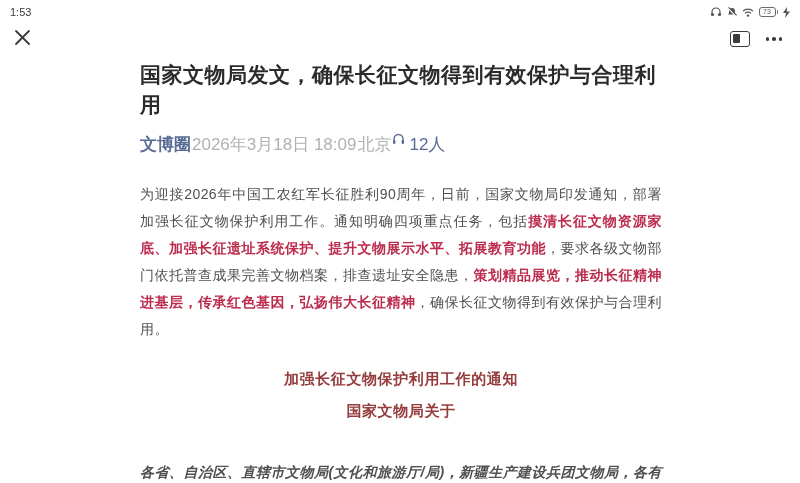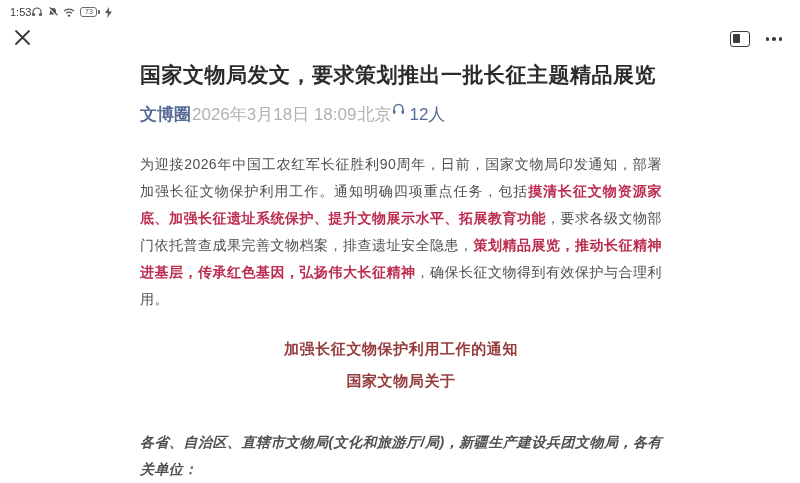--- a/index.html
+++ b/index.html
@@ -17,21 +17,21 @@
   body{
     background:#ffffff;
     font-family:"Liberation Sans","DejaVu Sans",sans-serif;
     position:relative;
     overflow:hidden;
     color:var(--body-text);
   }
   
   .status-bar{
     position:absolute;top:0;left:0;right:0;height:20px;
-    display:flex;justify-content:flex-start;align-items:center;
+    display:flex;justify-content:space-between;align-items:center;
     padding:4px 10px 0 10px;
     font-size:11px;color:#3a3a3a;
   }
   .status-right{display:flex;align-items:center;gap:5px;color:var(--status-gray);}
   .status-right svg{display:block;}
   .battery{
     display:flex;align-items:center;
   }
   .battery-body{
     border:1px solid #6a6a6a;border-radius:3px;
@@ -145,21 +145,21 @@
           <i></i>
           <i></i>
           <i></i>
         </span>
     </button>
   </span>
 </div>
 
 <div class="content">
 
-  <h1 class="article-title">国家文物局发文，要求策划推出一批长征主题精品展览</h1>
+  <h1 class="article-title">国家文物局发文，确保长征文物得到有效保护与合理利用</h1>
 
   <div class="byline">
     <span class="account">文博圈</span>
     <span>2026年3月18日 18:09</span>
     <span>北京</span>
     <span class="listen-group">
       <span>
         <svg width="13" height="12" viewBox="0 0 13 12">
             <path d="M2 10 V6 a4.5 4.5 0 0 1 9 0 v4" fill="none" stroke="#576b95" stroke-width="1.4"></path>
             <rect x="1" y="7" width="2.4" height="4" rx="1.2" fill="#576b95"></rect>

